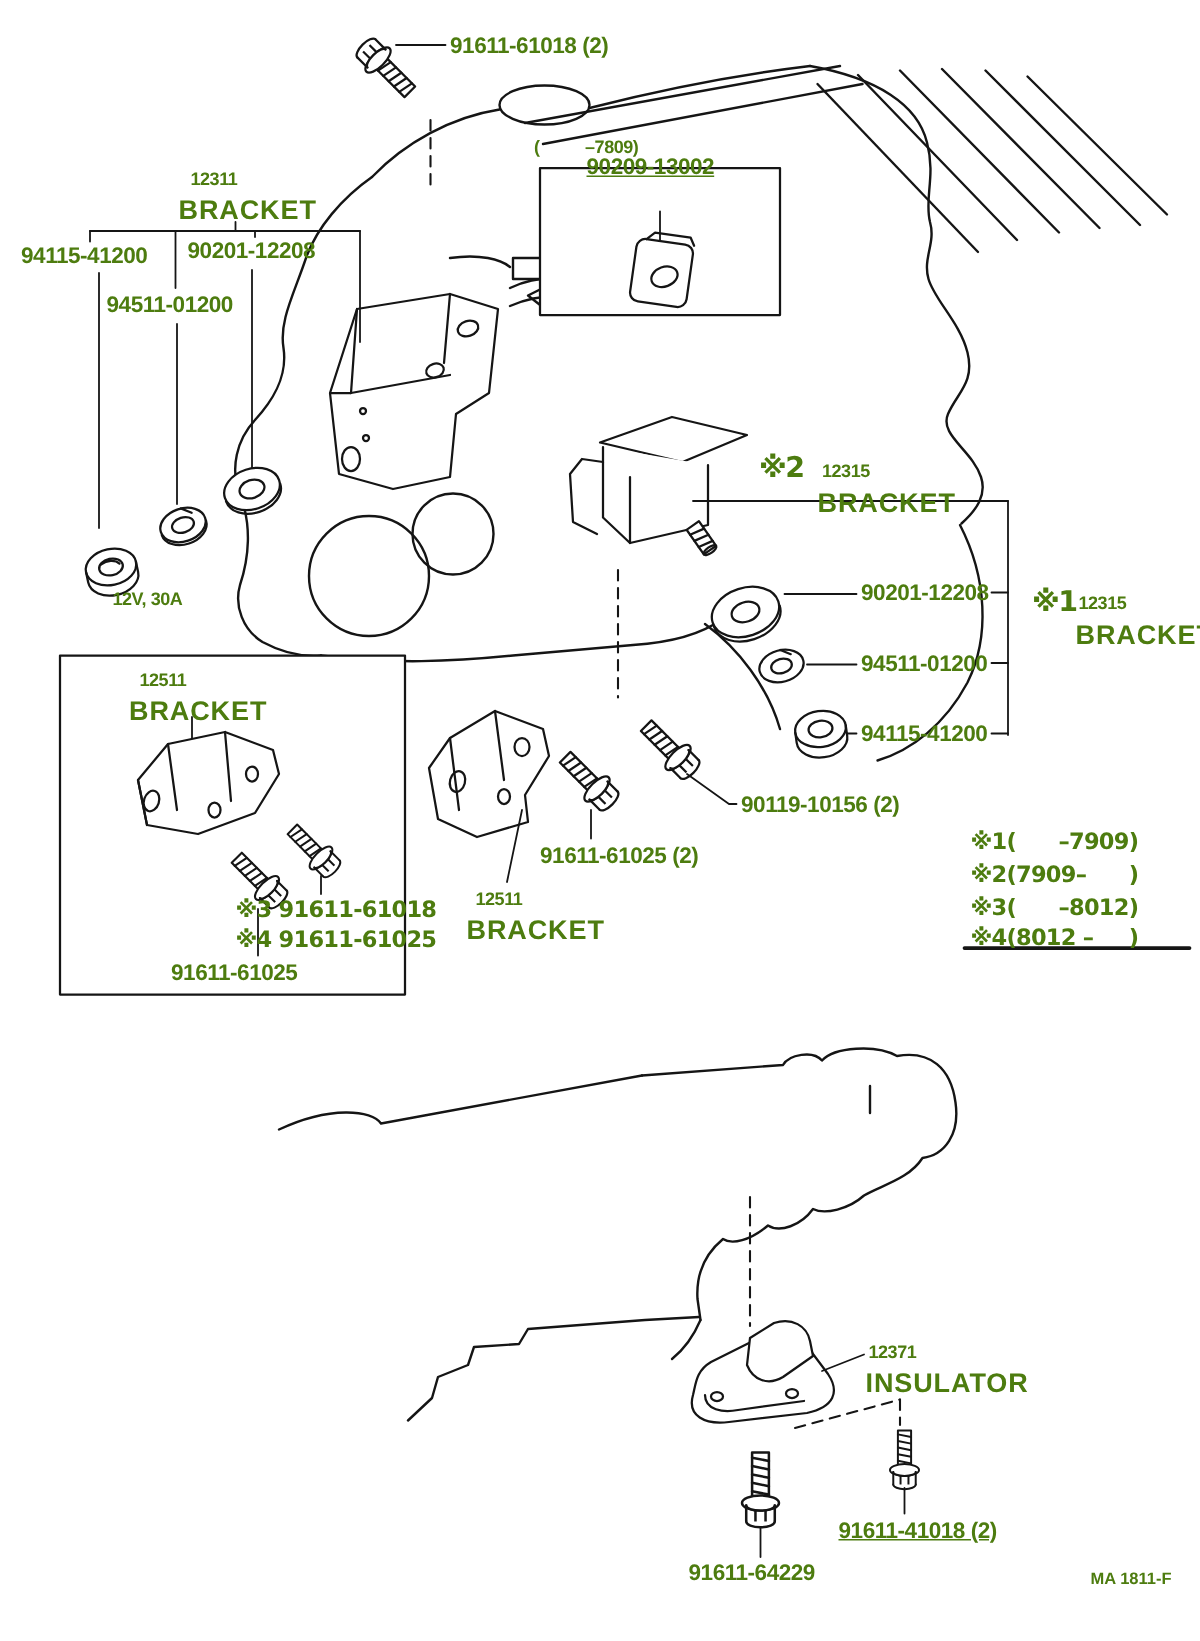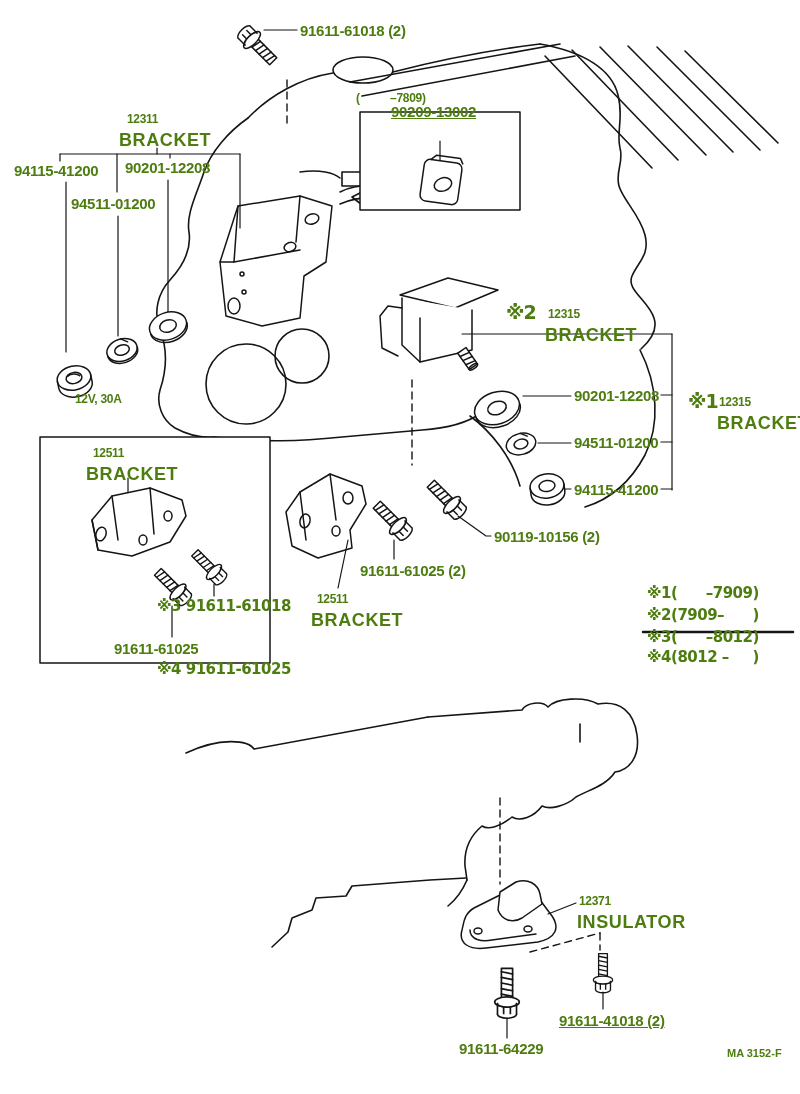--- a/index.html
+++ b/index.html
@@ -5,21 +5,21 @@
   html,body{margin:0;padding:0;background:#ffffff;}
   #canvas{position:relative;width:800px;height:1094px;background:#ffffff;overflow:hidden;
           font-family:"Liberation Sans",sans-serif;color:#4d7c0f;}
   #art{position:absolute;left:0;top:0;}
   .lbl{position:absolute;font-weight:bold;font-size:15px;letter-spacing:-0.3px;white-space:pre;line-height:1;}
   .big{font-size:12px;}
   .sub{font-size:18px;letter-spacing:0.6px;}
   .ref{font-family:"DejaVu Sans","Liberation Sans",sans-serif;font-size:19px;letter-spacing:-1px;}
   .refrow{font-family:"DejaVu Sans","Liberation Sans",sans-serif;font-size:15px;letter-spacing:-0.5px;}
   .legend-row{position:absolute;font-weight:bold;font-size:15px;white-space:pre;line-height:1;
-              font-family:"DejaVu Sans","Liberation Sans",sans-serif;letter-spacing:-0.5px;margin-top:32px;}
+              font-family:"DejaVu Sans","Liberation Sans",sans-serif;letter-spacing:-0.5px;}
   .tiny{font-size:11px;letter-spacing:0;}
 </style>
 </head>
 <body>
 
 <div id="canvas">
 
   <svg id="art" width="800" height="1094" viewBox="0 0 800 1094" fill="none" stroke="#151515" stroke-width="1.5" stroke-linecap="round" stroke-linejoin="round">
 
     <g stroke-width="1.6">
@@ -245,31 +245,31 @@
 
   <div class="lbl" style="left:574px;top:435px;">94511-01200</div>
   <div class="lbl" style="left:574px;top:482px;">94115-41200</div>
   <div class="lbl" style="left:494px;top:529px;text-align:center;">90119-10156 (2)</div>
 
   <div class="lbl big" style="left:43px;top:393px;margin-left:32px;">12V, 30A</div>
   <div class="lbl big" style="left:93px;top:447px;">12511</div>
   <div class="lbl sub" style="left:86px;top:465px;">BRACKET</div>
 
   <div class="lbl refrow" style="left:157px;top:599px;">※3 91611-61018</div>
-  <div class="lbl refrow" style="left:157px;top:619px;margin-top:43px;">※4 91611-61025</div>
+  <div class="lbl refrow" style="left:157px;top:619px;">※4 91611-61025</div>
   <div class="lbl" style="left:114px;top:641px;">91611-61025</div>
 
   <div class="lbl" style="left:360px;top:563px;">91611-61025 (2)</div>
   <div class="lbl big" style="left:317px;top:593px;">12511</div>
   <div class="lbl sub" style="left:311px;top:611px;">BRACKET</div>
 
   <div class="legend-row" style="left:647px;top:554px;">※1(      –7909)</div>
   <div class="legend-row" style="left:647px;top:576px;">※2(7909–      )</div>
   <div class="legend-row" style="left:647px;top:598px;">※3(      –8012)</div>
   <div class="legend-row" style="left:647px;top:618px;">※4(8012 –     )</div>
 
   <div class="lbl big" style="left:579px;top:895px;">12371</div>
   <div class="lbl sub" style="left:577px;top:913px;">INSULATOR</div>
 
   <div class="lbl" style="left:559px;top:1013px;text-decoration:underline;">91611-41018 (2)</div>
   <div class="lbl" style="left:459px;top:1041px;">91611-64229</div>
-  <div class="lbl tiny" style="left:727px;top:1048px;">MA 3152-F</div>
+  <div class="lbl tiny" style="left:727px;top:1048px;">MA 1811-F</div>
 </div>
 
 </body></html>

